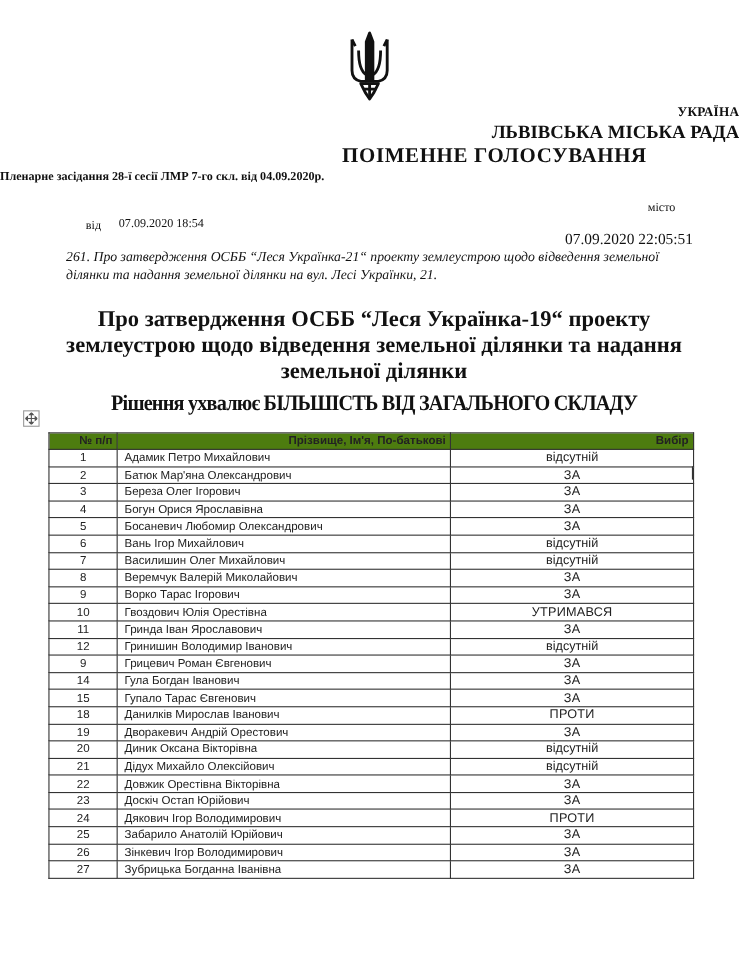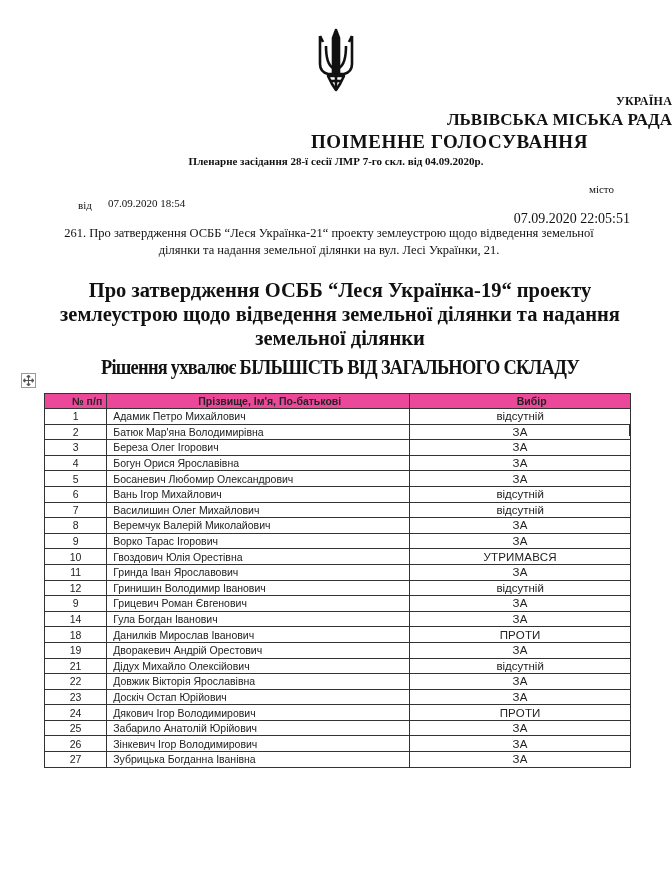--- a/index.html
+++ b/index.html
@@ -32,37 +32,37 @@
       text-align: right; font-weight: bold; font-size: 17px;
     }
     .vote-title {
       left: 0; width: 540px; top: 131px;
       text-align: right; font-weight: bold; font-size: 19px;
       letter-spacing: 0.6px;
       margin-left: 48px;
     }
     .session {
       left: 0; width: 672px; top: 155px;
-      text-align: center; font-weight: bold; font-size: 11px;
+      font-weight: bold; font-size: 11px;
     }
     .city-label {
       right: 58px; top: 183px; font-size: 11px; margin-left: 33px;
     }
     .from-label {
       left: 78px; top: 199px; font-size: 11px; text-align: center;
     }
     .from-date {
       left: 108px; top: 197px; font-size: 11px;
     }
     .end-time {
       right: 42px; top: 211px; font-size: 14px;
     }
     .item-text {
-      left: 44px; width: 570px; top: 225px;
-      text-align: center; font-size: 12.5px; line-height: 17px;
+      left: 60px; width: 570px; top: 225px;
+      text-align: left; font-size: 12.5px; line-height: 17px; font-style: italic;
     }
     .big-title {
       left: 60px; width: 560px; top: 278px;
       text-align: center; font-weight: bold; font-size: 20.5px; line-height: 24px;
     }
     .decision {
       left: 60px; width: 560px; top: 356px;
       text-align: center; font-weight: bold; font-size: 20px;
       letter-spacing: -0.8px; transform: scaleX(0.92);
     }
@@ -84,23 +84,23 @@
       color: #222;
     }
     .vote-table th, .vote-table td {
       border: 1px solid #333;
       padding: 0 4px;
       height: 14.6px;
       line-height: 14px;
       white-space: nowrap;
     }
     .vote-table th {
-      background: #ec4899;
+      background: #4d7c0f;
       font-weight: bold;
-      text-align: center;
+      text-align: right;
       height: 14px;
       padding-left: 27px;
     }
     .vote-table td.num { text-align: center; width: 41px; }
     .vote-table td.name { text-align: left; padding-left: 6px; width: 292px; }
     .vote-table td.choice { text-align: center; font-size: 11.5px; }
     .vote-table td.choice.upper { letter-spacing: 0.2px; }
 
     .cursor-mark {
       left: 629px; top: 424px; width: 1px; height: 12px; background: #333;
@@ -168,21 +168,21 @@
     </tr>
   </thead>
   <tbody id="vote-rows">
       <tr>
         <td class="num">1</td>
         <td class="name">Адамик Петро Михайлович</td>
         <td class="choice">відсутній</td>
       </tr>
       <tr>
         <td class="num">2</td>
-        <td class="name">Батюк Мар'яна Володимирівна</td>
+        <td class="name">Батюк Мар'яна Олександрович</td>
         <td class="choice upper">ЗА</td>
       </tr>
       <tr>
         <td class="num">3</td>
         <td class="name">Береза Олег Ігорович</td>
         <td class="choice upper">ЗА</td>
       </tr>
       <tr>
         <td class="num">4</td>
         <td class="name">Богун Орися Ярославівна</td>
@@ -232,37 +232,47 @@
         <td class="num">9</td>
         <td class="name">Грицевич Роман Євгенович</td>
         <td class="choice upper">ЗА</td>
       </tr>
       <tr>
         <td class="num">14</td>
         <td class="name">Гула Богдан Іванович</td>
         <td class="choice upper">ЗА</td>
       </tr>
       <tr>
+        <td class="num">15</td>
+        <td class="name">Гупало Тарас Євгенович</td>
+        <td class="choice upper">ЗА</td>
+      </tr>
+      <tr>
         <td class="num">18</td>
         <td class="name">Данилків Мирослав Іванович</td>
         <td class="choice upper">ПРОТИ</td>
       </tr>
       <tr>
         <td class="num">19</td>
         <td class="name">Дворакевич Андрій Орестович</td>
         <td class="choice upper">ЗА</td>
       </tr>
       <tr>
+        <td class="num">20</td>
+        <td class="name">Диник Оксана Вікторівна</td>
+        <td class="choice">відсутній</td>
+      </tr>
+      <tr>
         <td class="num">21</td>
         <td class="name">Дідух Михайло Олексійович</td>
         <td class="choice">відсутній</td>
       </tr>
       <tr>
         <td class="num">22</td>
-        <td class="name">Довжик Вікторія Ярославівна</td>
+        <td class="name">Довжик Орестівна Вікторівна</td>
         <td class="choice upper">ЗА</td>
       </tr>
       <tr>
         <td class="num">23</td>
         <td class="name">Доскіч Остап Юрійович</td>
         <td class="choice upper">ЗА</td>
       </tr>
       <tr>
         <td class="num">24</td>
         <td class="name">Дякович Ігор Володимирович</td>

